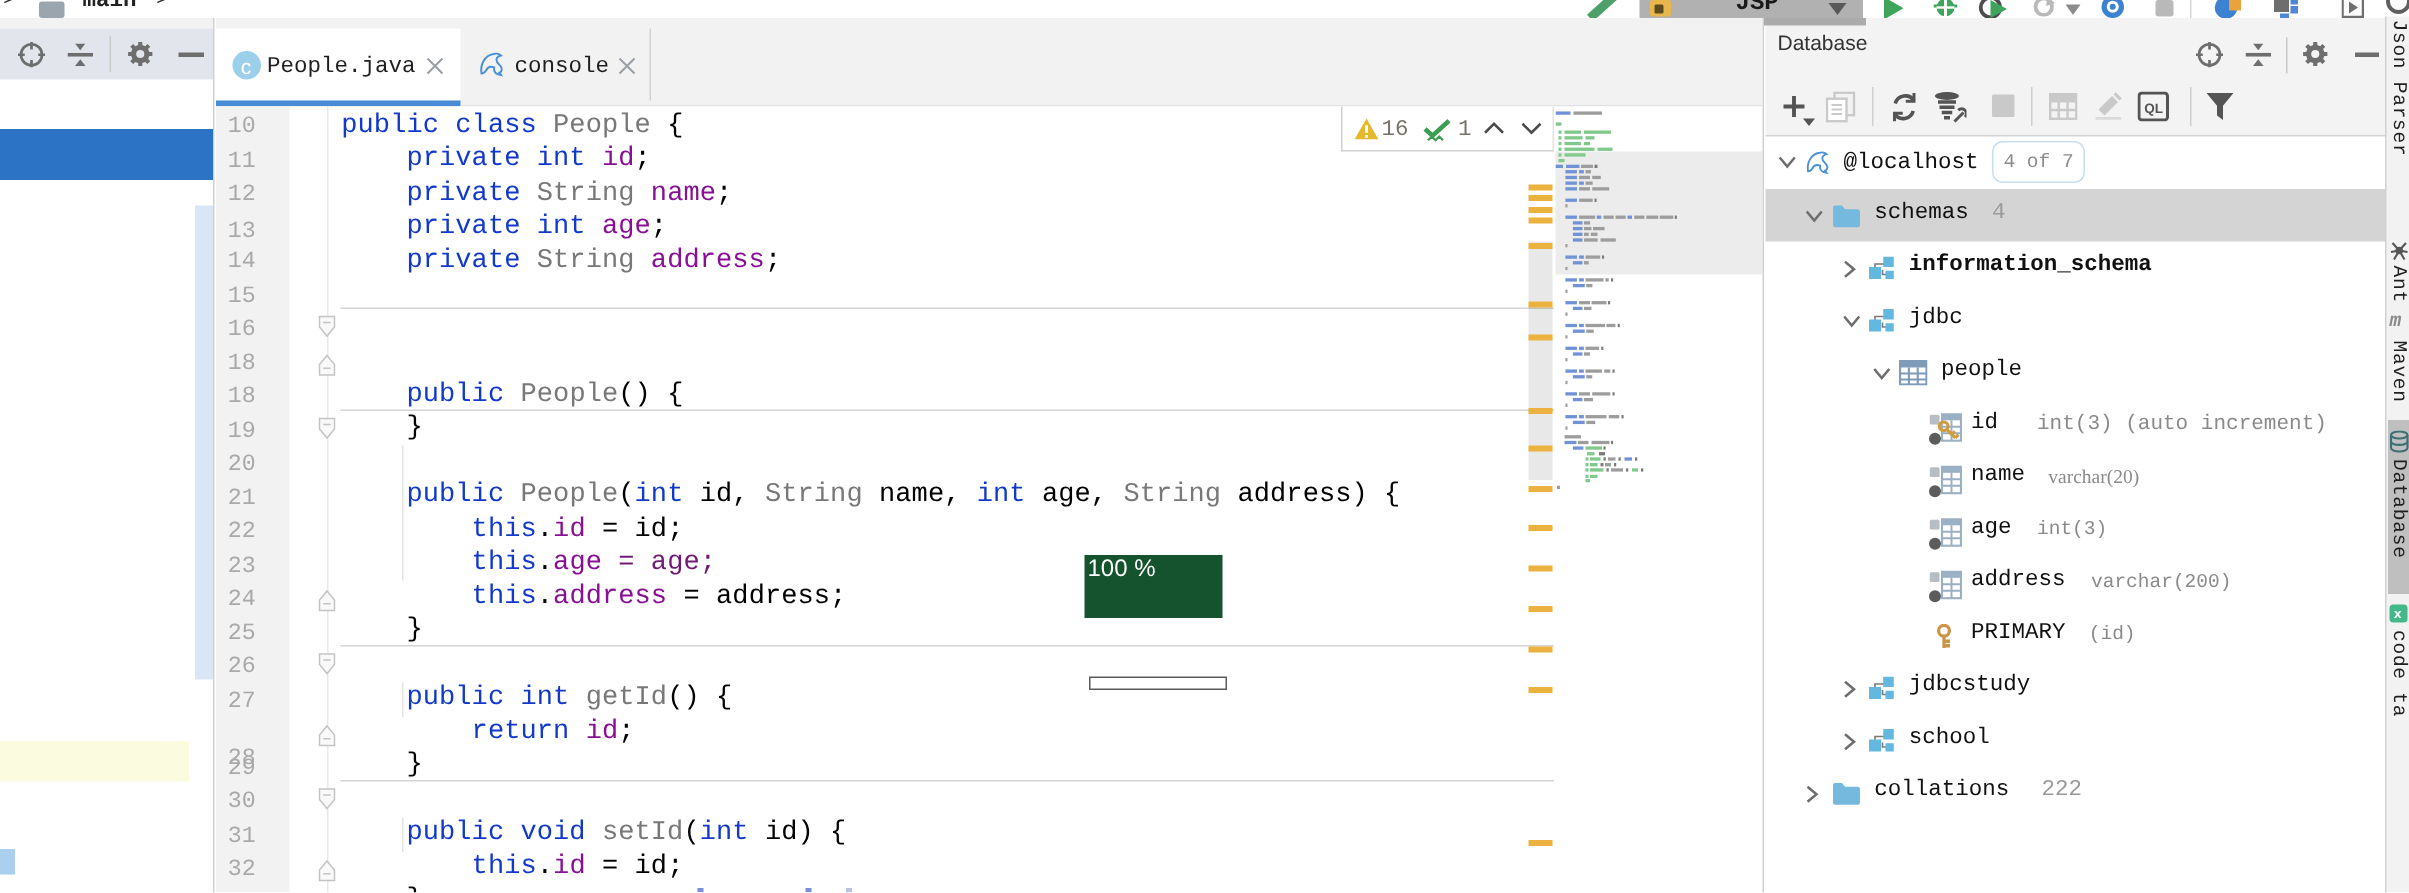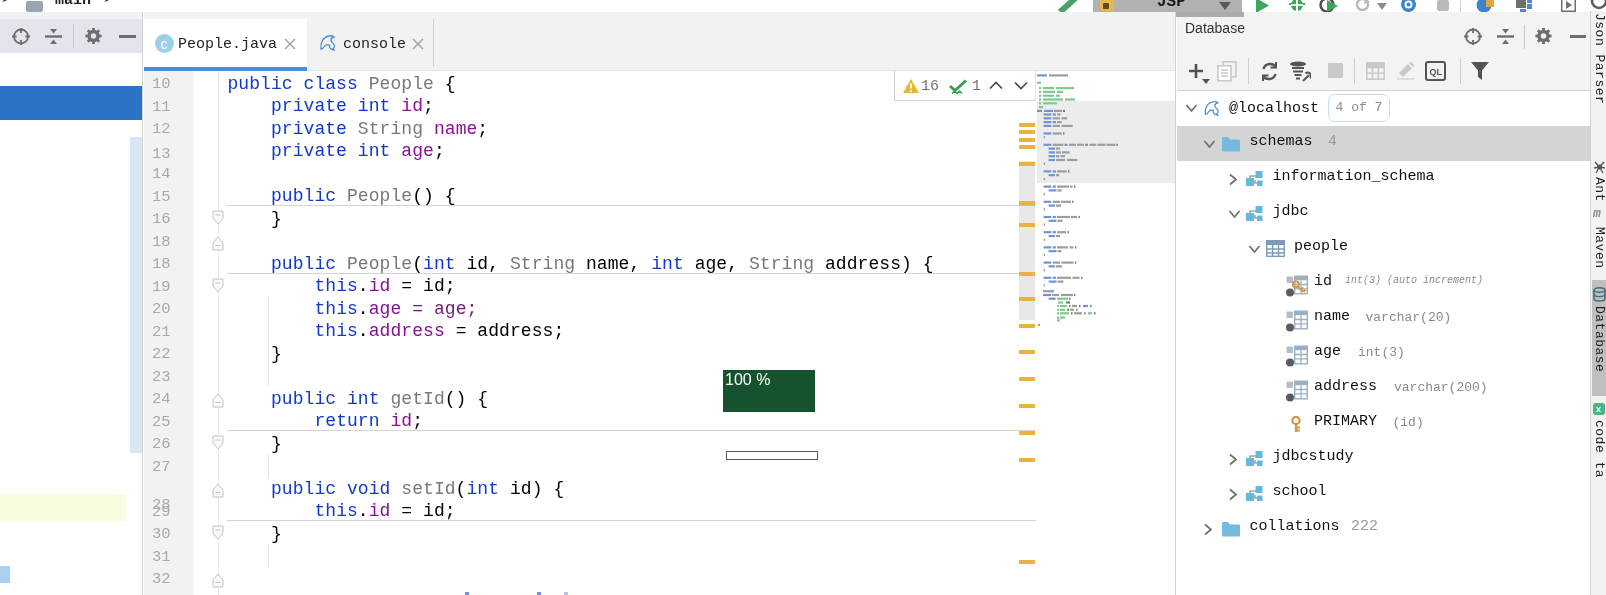--- a/index.html
+++ b/index.html
@@ -176,22 +176,23 @@
     </svg>
 <svg class="abs" style="left:68px;top:502.0px;" width="12" height="15">
       <path d="M1 14 H11 V7 L6 1 L1 7 Z" fill="#f9f9f9" stroke="#c4c4c4" stroke-width="1"></path>
       <path d="M3.5 9.5 H8.5" stroke="#c4c4c4" stroke-width="1"></path>
     </svg>
 <div class="abs mono" style="left:83.5px;top:1.75px;font-size:18px;line-height:22.5px;letter-spacing:0.06px;color:#000;">
       <div style="height:22.5px;white-space:pre;"><span style="color:#1239cc">public class </span><span style="color:#787878">People </span><span style="color:#000000">{</span></div>
       <div style="height:22.5px;white-space:pre;">    <span style="color:#1239cc">private int </span><span style="color:#871094">id</span><span style="color:#000000">;</span></div>
       <div style="height:22.5px;white-space:pre;">    <span style="color:#1239cc">private </span><span style="color:#787878">String </span><span style="color:#871094">name</span><span style="color:#000000">;</span></div>
       <div style="height:22.5px;white-space:pre;">    <span style="color:#1239cc">private int </span><span style="color:#871094">age</span><span style="color:#000000">;</span></div>
+      <div style="height:22.5px;white-space:pre;">    <span style="color:#1239cc">private </span><span style="color:#787878">String </span><span style="color:#871094">address</span><span style="color:#000000">;</span></div>
       <div style="height:22.5px;white-space:pre;"></div>
-      <div style="height:22.5px;white-space:pre;">    <span style="color:#1239cc">public </span><span style="color:#787878">People</span><span style="color:#000000">() {</span></div>
+      <div style="height:22.5px;white-space:pre;margin-top:44px;">    <span style="color:#1239cc">public </span><span style="color:#787878">People</span><span style="color:#000000">() {</span></div>
       <div style="height:22.5px;white-space:pre;">    <span style="color:#000000">}</span></div>
       <div style="height:22.5px;white-space:pre;"></div>
       <div style="height:22.5px;white-space:pre;">    <span style="color:#1239cc">public </span><span style="color:#787878">People</span><span style="color:#000000">(</span><span style="color:#1239cc">int </span><span style="color:#000000">id, </span><span style="color:#787878">String </span><span style="color:#000000">name, </span><span style="color:#1239cc">int </span><span style="color:#000000">age, </span><span style="color:#787878">String </span><span style="color:#000000">address) {</span></div>
       <div style="height:22.5px;white-space:pre;">        <span style="color:#1239cc">this</span><span style="color:#000000">.</span><span style="color:#871094">id </span><span style="color:#000000">= id;</span></div>
       <div style="height:22.5px;white-space:pre;">        <span style="color:#1239cc">this</span><span style="color:#000000">.</span><span style="color:#871094">age </span><span style="color:#701a75">= age;</span></div>
       <div style="height:22.5px;white-space:pre;">        <span style="color:#1239cc">this</span><span style="color:#000000">.</span><span style="color:#871094">address </span><span style="color:#000000">= address;</span></div>
       <div style="height:22.5px;white-space:pre;">    <span style="color:#000000">}</span></div>
       <div style="height:22.5px;white-space:pre;"></div>
       <div style="height:22.5px;white-space:pre;">    <span style="color:#1239cc">public int </span><span style="color:#787878">getId</span><span style="color:#000000">() {</span></div>
       <div style="height:22.5px;white-space:pre;">        <span style="color:#1239cc">return </span><span style="color:#871094">id</span><span style="color:#000000">;</span></div>
@@ -479,21 +480,21 @@
 <div class="abs mono" style="left:152px;top:121.0px;font-size:15px;color:#9a9a9a;">4</div>
 <svg class="abs" style="left:52px;top:160.5px;" width="10" height="13">
       <path d="M2 1.5 L8 6.5 L2 11.5" stroke="#6e6e6e" stroke-width="1.7" fill="none"></path>
     </svg>
 <svg class="abs" style="left:70px;top:158.5px;" width="18" height="16">
       <path d="M4 9 V5 H13 M13 5 V3 M9 9 V12 H12" stroke="#7a7a7a" stroke-width="1.1" fill="none"></path>
       <rect x="0" y="7" width="8" height="8" fill="#62b8de"></rect>
       <rect x="9.5" y="0" width="7" height="7" fill="#62b8de"></rect>
       <rect x="11" y="9.5" width="5.5" height="5.5" fill="#62b8de"></rect>
     </svg>
-<div class="abs mono" style="left:96.5px;top:156.0px;font-size:15px;color:#111111;">information_schema</div>
+<div class="abs mono" style="left:96.5px;top:156.0px;font-size:15px;color:#111111;font-weight:bold;">information_schema</div>
 <svg class="abs" style="left:52px;top:196.5px;" width="13" height="10">
       <path d="M1.5 2 L6.5 8 L11.5 2" stroke="#6e6e6e" stroke-width="1.7" fill="none"></path>
     </svg>
 <svg class="abs" style="left:70px;top:193.5px;" width="18" height="16">
       <path d="M4 9 V5 H13 M13 5 V3 M9 9 V12 H12" stroke="#7a7a7a" stroke-width="1.1" fill="none"></path>
       <rect x="0" y="7" width="8" height="8" fill="#62b8de"></rect>
       <rect x="9.5" y="0" width="7" height="7" fill="#62b8de"></rect>
       <rect x="11" y="9.5" width="5.5" height="5.5" fill="#62b8de"></rect>
     </svg>
 <div class="abs mono" style="left:96.5px;top:191.0px;font-size:15px;color:#111111;">jdbc</div>
@@ -511,30 +512,30 @@
       <rect x="8.7" y="1.2" width="12.6" height="17.6" fill="#fff" stroke="#9ab0c4" stroke-width="1.4"></rect>
       <rect x="8.7" y="1.2" width="12.6" height="4" fill="#9ab0c4"></rect>
       <path d="M8.7 9.5 H21.3 M8.7 13.8 H21.3 M15 5.2 V18.8" stroke="#9ab0c4" stroke-width="1.3"></path>
       <circle cx="4" cy="17.5" r="4" fill="#5c5c5c"></circle>
       <g stroke="#cf9c3f" stroke-width="2.1" fill="none">
         <circle cx="9.8" cy="9.2" r="2.9"></circle>
         <path d="M12 11.4 L17.5 16.9 M15.2 14.6 L17.3 12.5 M17.5 16.9 L19.6 14.8"></path>
       </g>
     </svg>
 <div class="abs mono" style="left:138px;top:261.0px;font-size:15px;color:#111111;">id</div>
-<div class="abs mono" style="left:169px;top:262.5px;font-size:10px;color:#8a8a8a;font-style:italic;">int(3) (auto increment)</div>
+<div class="abs mono" style="left:182px;top:262.5px;font-size:14px;color:#8a8a8a;">int(3) (auto increment)</div>
 <svg class="abs" style="left:110px;top:297.5px;" width="22" height="22">
       <rect x="0.5" y="1.5" width="6.5" height="6.5" rx="1" fill="#b6bdc3"></rect>
       <rect x="8.7" y="1.2" width="12.6" height="17.6" fill="#fff" stroke="#9ab0c4" stroke-width="1.4"></rect>
       <rect x="8.7" y="1.2" width="12.6" height="4" fill="#9ab0c4"></rect>
       <path d="M8.7 9.5 H21.3 M8.7 13.8 H21.3 M15 5.2 V18.8" stroke="#9ab0c4" stroke-width="1.3"></path>
       <circle cx="4" cy="17.5" r="4" fill="#5c5c5c"></circle>
     </svg>
 <div class="abs mono" style="left:138px;top:296.0px;font-size:15px;color:#111111;">name</div>
-<div class="abs mono" style="left:189.5px;top:297.5px;font-size:13px;color:#8a8a8a;">varchar(20)</div>
+<div class="abs mono" style="left:189.5px;top:297.5px;font-size:13px;color:#8a8a8a;font-family:Liberation Serif, serif;">varchar(20)</div>
 <svg class="abs" style="left:110px;top:332.5px;" width="22" height="22">
       <rect x="0.5" y="1.5" width="6.5" height="6.5" rx="1" fill="#b6bdc3"></rect>
       <rect x="8.7" y="1.2" width="12.6" height="17.6" fill="#fff" stroke="#9ab0c4" stroke-width="1.4"></rect>
       <rect x="8.7" y="1.2" width="12.6" height="4" fill="#9ab0c4"></rect>
       <path d="M8.7 9.5 H21.3 M8.7 13.8 H21.3 M15 5.2 V18.8" stroke="#9ab0c4" stroke-width="1.3"></path>
       <circle cx="4" cy="17.5" r="4" fill="#5c5c5c"></circle>
     </svg>
 <div class="abs mono" style="left:138px;top:331.0px;font-size:15px;color:#111111;">age</div>
 <div class="abs mono" style="left:182px;top:332.5px;font-size:13px;color:#8a8a8a;">int(3)</div>
 <svg class="abs" style="left:110px;top:367.5px;" width="22" height="22">
@@ -572,21 +573,21 @@
       <rect x="11" y="9.5" width="5.5" height="5.5" fill="#62b8de"></rect>
     </svg>
 <div class="abs mono" style="left:96.5px;top:471.0px;font-size:15px;color:#111111;">school</div>
 <svg class="abs" style="left:27px;top:510.5px;" width="10" height="13">
       <path d="M2 1.5 L8 6.5 L2 11.5" stroke="#6e6e6e" stroke-width="1.7" fill="none"></path>
     </svg>
 <svg class="abs" style="left:46px;top:508.5px;" width="18" height="16">
       <path d="M0 2.5 C0 1.5 0.7 1 1.5 1 H6 L8 3.5 H16.5 C17.4 3.5 18 4.2 18 5 V14 C18 15 17.4 15.5 16.5 15.5 H1.5 C0.7 15.5 0 15 0 14 Z" fill="#76b9df"></path>
     </svg>
 <div class="abs mono" style="left:73.5px;top:506.0px;font-size:15px;color:#111111;">collations</div>
-<div class="abs mono" style="left:175px;top:506.0px;font-size:15px;color:#9a9a9a;">222</div>
+<div class="abs mono" style="left:185px;top:506.0px;font-size:15px;color:#9a9a9a;">222</div>
 </div>
 <div class="abs" style="left:1590px;top:11px;width:16px;height:584px;background:#f2f2f2;border-left:1px solid #d1d1d1;overflow:hidden;">
 <div class="abs mono" style="left:1px;top:2px;writing-mode:vertical-rl;font-size:13px;color:#1f1f1f;letter-spacing:0.5px;">Json Parser</div>
 <svg class="abs" style="left:2px;top:149px;" width="13" height="14">
       <path d="M6.5 7 L2 2 M6.5 7 L11 2 M6.5 7 L1 8 M6.5 7 L12 8 M6.5 7 L3 13 M6.5 7 L10 13" stroke="#555" stroke-width="1.4"></path>
       <circle cx="6.5" cy="7" r="2.5" fill="#555"></circle>
     </svg>
 <div class="abs mono" style="left:1px;top:166px;writing-mode:vertical-rl;font-size:13px;color:#1f1f1f;letter-spacing:0.5px;">Ant</div>
 <div class="abs mono" style="left:2px;top:195px;font-size:13px;font-weight:bold;color:#8a8a8a;font-style:italic;">m</div>
 <div class="abs mono" style="left:1px;top:216px;writing-mode:vertical-rl;font-size:13px;color:#1f1f1f;letter-spacing:0.5px;">Maven</div>

